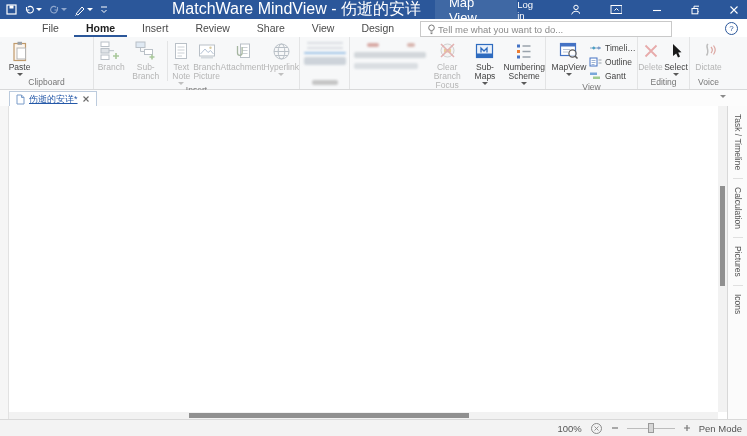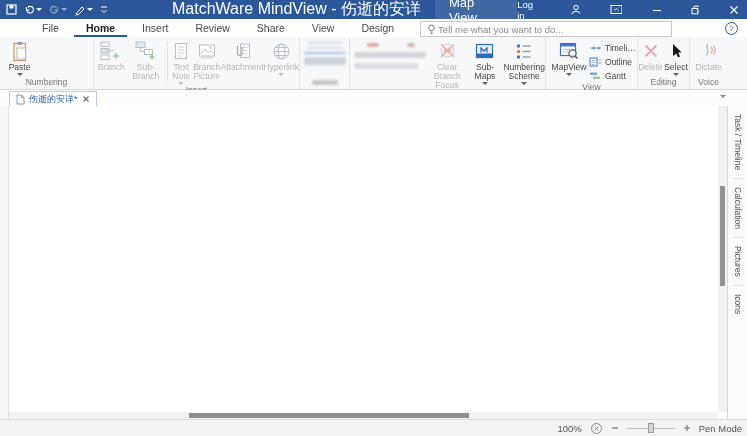--- a/index.html
+++ b/index.html
@@ -49,21 +49,21 @@
   .bigbtn.disabled .lbl{color:#b5b5b5;}
   .smallcol{display:flex;flex-direction:column;justify-content:flex-start;gap:1px;padding-top:2px;}
   .smallbtn{display:flex;align-items:center;gap:3px;height:13px;font-size:8.5px;color:#444;cursor:default;}
   .smallbtn.disabled{color:#b5b5b5;}
   .vsep{width:1px;background:#e3e4e5;margin:2px 2px 4px 2px;align-self:stretch;}
   
   .blur-bar{filter:blur(0.8px);border-radius:2px;}
   
   .doctabs{position:absolute;left:0;top:90px;width:747px;height:16px;background:#fcfcfc;}
   .doctab{position:absolute;left:9px;top:1px;height:14px;display:inline-flex;align-items:center;gap:4px;
-          padding:0 6px;background:#fff;border:1px solid #bccbdd;font-size:9px;color:#2458a8;}
+          padding:0 6px;background:#fff;border:1px solid #bccbdd;font-size:9px;color:#2458a8;text-decoration:underline;}
   .tabstrip-caret{position:absolute;right:21px;top:5px;}
   
   .gutter{position:absolute;left:0;top:106px;width:9px;height:313px;background:#f6f6f6;
           border-right:1px solid #e2e2e2;box-sizing:border-box;}
   .canvas{position:absolute;left:9px;top:106px;width:709px;height:306px;background:#fff;}
   .hscroll{position:absolute;left:9px;top:412px;width:709px;height:7px;background:#f2f2f2;}
   .hscroll .thumb{position:absolute;left:180px;top:1px;width:280px;height:5px;background:#909090;}
   .vscroll{position:absolute;left:718px;top:106px;width:9px;height:306px;background:#f2f2f2;}
   .vscroll .thumb{position:absolute;left:2px;top:80px;width:5px;height:100px;background:#909090;}
   
@@ -175,21 +175,21 @@
             <svg width="17" height="21">
               <rect x="3" y="2.5" width="11.5" height="17" fill="#fdf6ee" stroke="#c09a6b" stroke-width="1.2"></rect>
               <rect x="6.5" y="0.8" width="4.5" height="3" fill="#9aa0a6"></rect>
               <rect x="6" y="7" width="8.5" height="11" fill="#fff" stroke="#b5b5b5" stroke-width="1"></rect>
             </svg>
           </span>
           <span class="lbl">Paste</span>
           <span class="caret"></span>
         </div>
       </div>
-      <div class="rg-label">Numbering</div>
+      <div class="rg-label">Clipboard</div>
     </div>
 
     <div class="rgroup" style="width:206px">
       <div class="rg-content" style="padding-left:2px">
         <div class="bigbtn disabled" style="width:36px">
           <span class="icn">
             <svg width="22" height="20">
               <rect x="1" y="1" width="8" height="4.5" fill="#fff" stroke="#b9c0c7"></rect>
               <rect x="1" y="7.5" width="8" height="4.5" fill="#dfe3e7" stroke="#b9c0c7"></rect>
               <rect x="1" y="14" width="8" height="4.5" fill="#fff" stroke="#b9c0c7"></rect>

